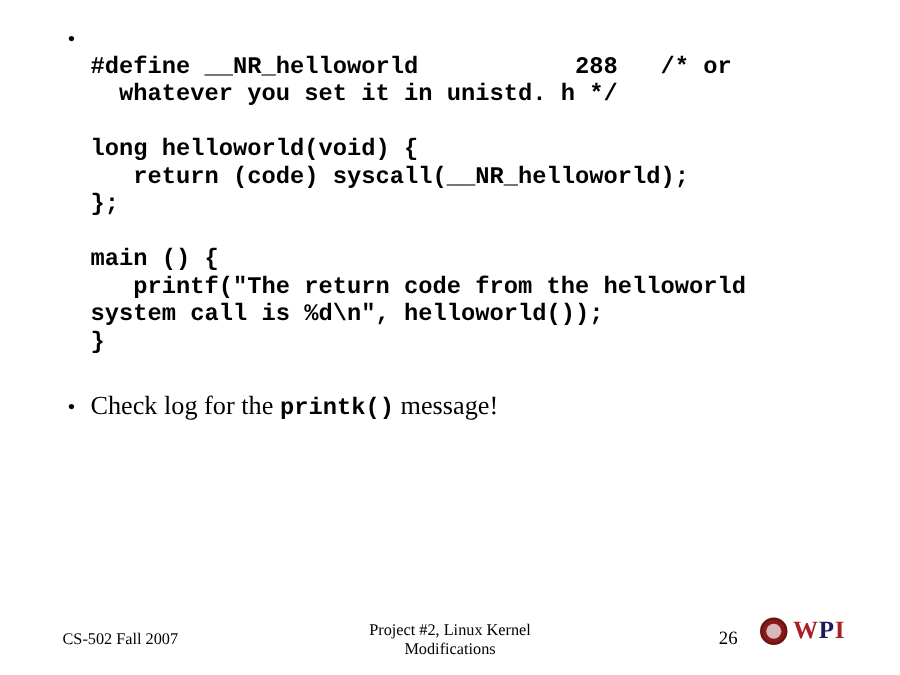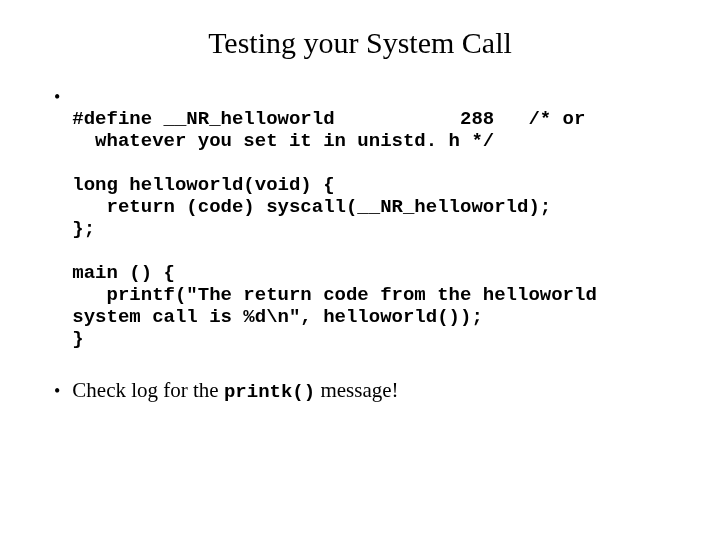--- a/index.html
+++ b/index.html
@@ -23,21 +23,20 @@
   .wpi { font-family: Georgia, "Times New Roman", serif; font-weight: bold; font-size: 20px; letter-spacing: 0.5px; }
   .wpi .w { color: #a81f24; }
   .wpi .p { color: #1a1a5e; }
   .wpi .i { color: #a81f24; }
 </style>
 </head>
 <body>
 
 <div class="slide">
 
-  <h1 class="title">Testing your System Call</h1>
 
   <div class="bullet-row">
     <span class="bullet-dot">•</span>
     <div>
       <div class="code para">#define __NR_helloworld           288   /* or
   whatever you set it in unistd. h */</div>
       <div class="code para">long helloworld(void) {
    return (code) syscall(__NR_helloworld);
 };</div>
       <div class="code para">main () {
@@ -47,14 +46,26 @@
     </div>
   </div>
 
   <div class="check-row">
     <span class="bullet-dot">•</span>
     <span class="check-text">
       <span>Check log for the </span><span class="mono-inline">printk()</span><span> message!</span>
     </span>
   </div>
 
+  <div class="footer">
+    <div class="foot-left">CS-502 Fall 2007</div>
+    <div class="foot-center">
+      <span>Project #2, Linux Kernel</span><br>
+      <span>Modifications</span>
+    </div>
+    <div class="foot-page">26</div>
+    <div class="logo">
+      <div class="seal"></div>
+      <span class="wpi"><span class="w">W</span><span class="p">P</span><span class="i">I</span></span>
+    </div>
+  </div>
 
 </div>
 
 </body></html>

